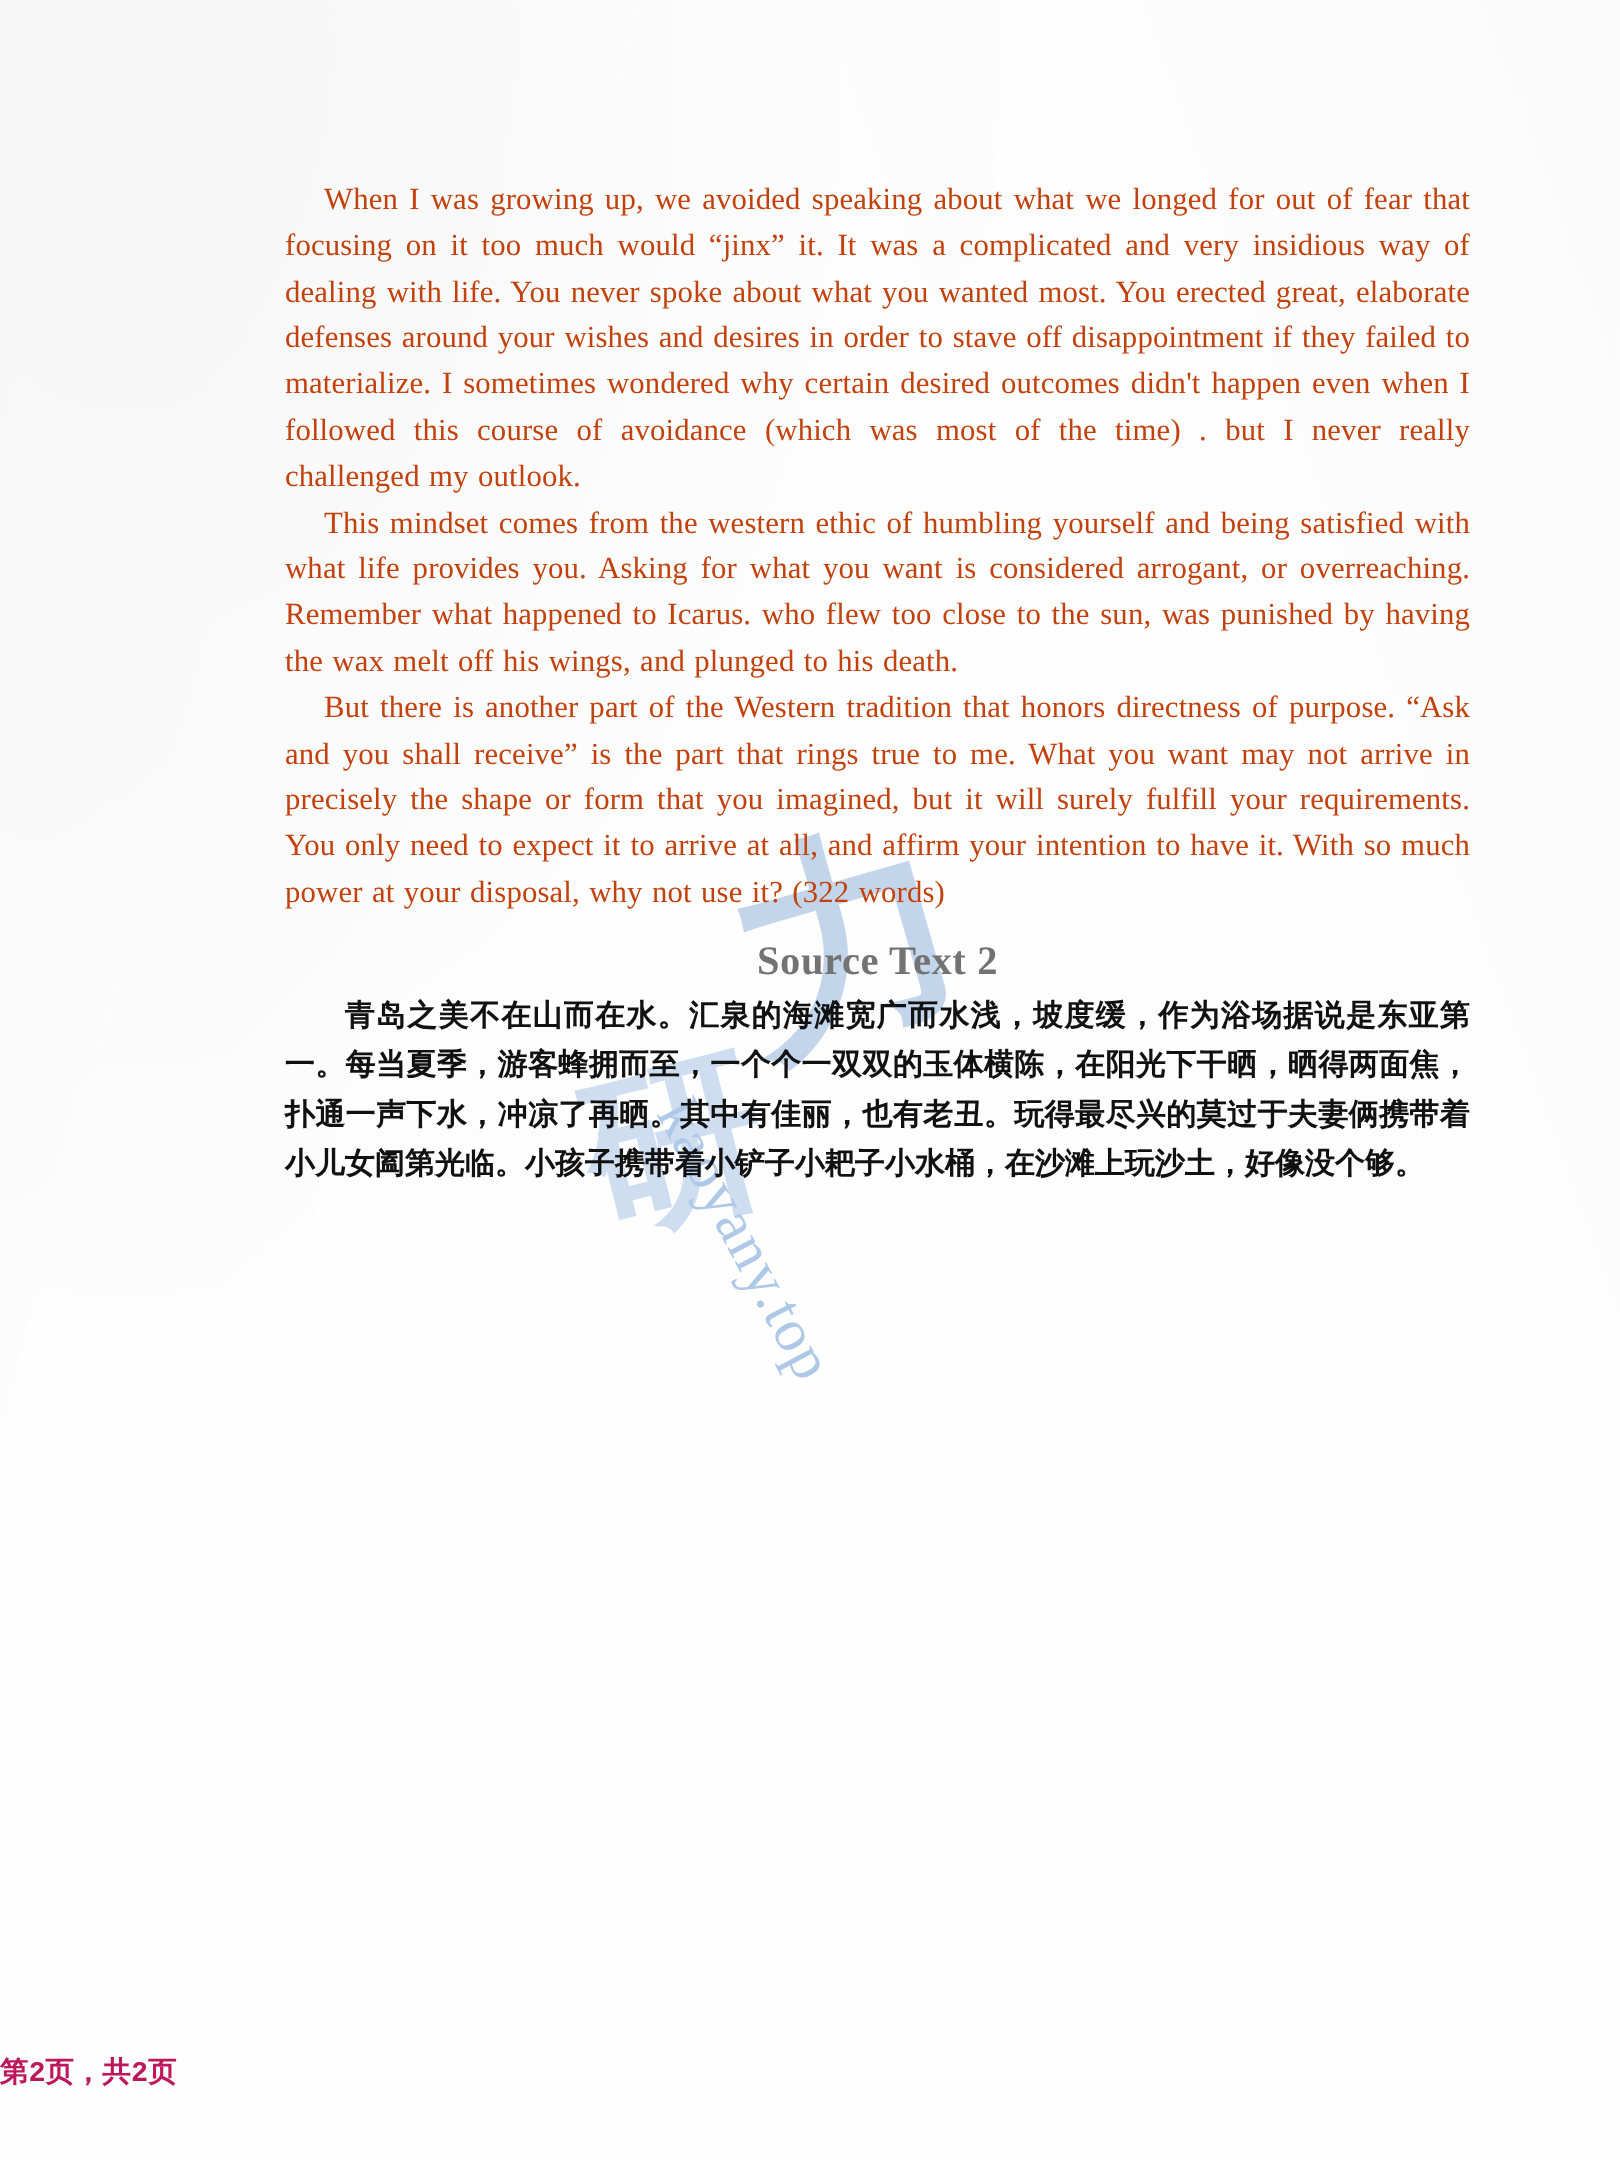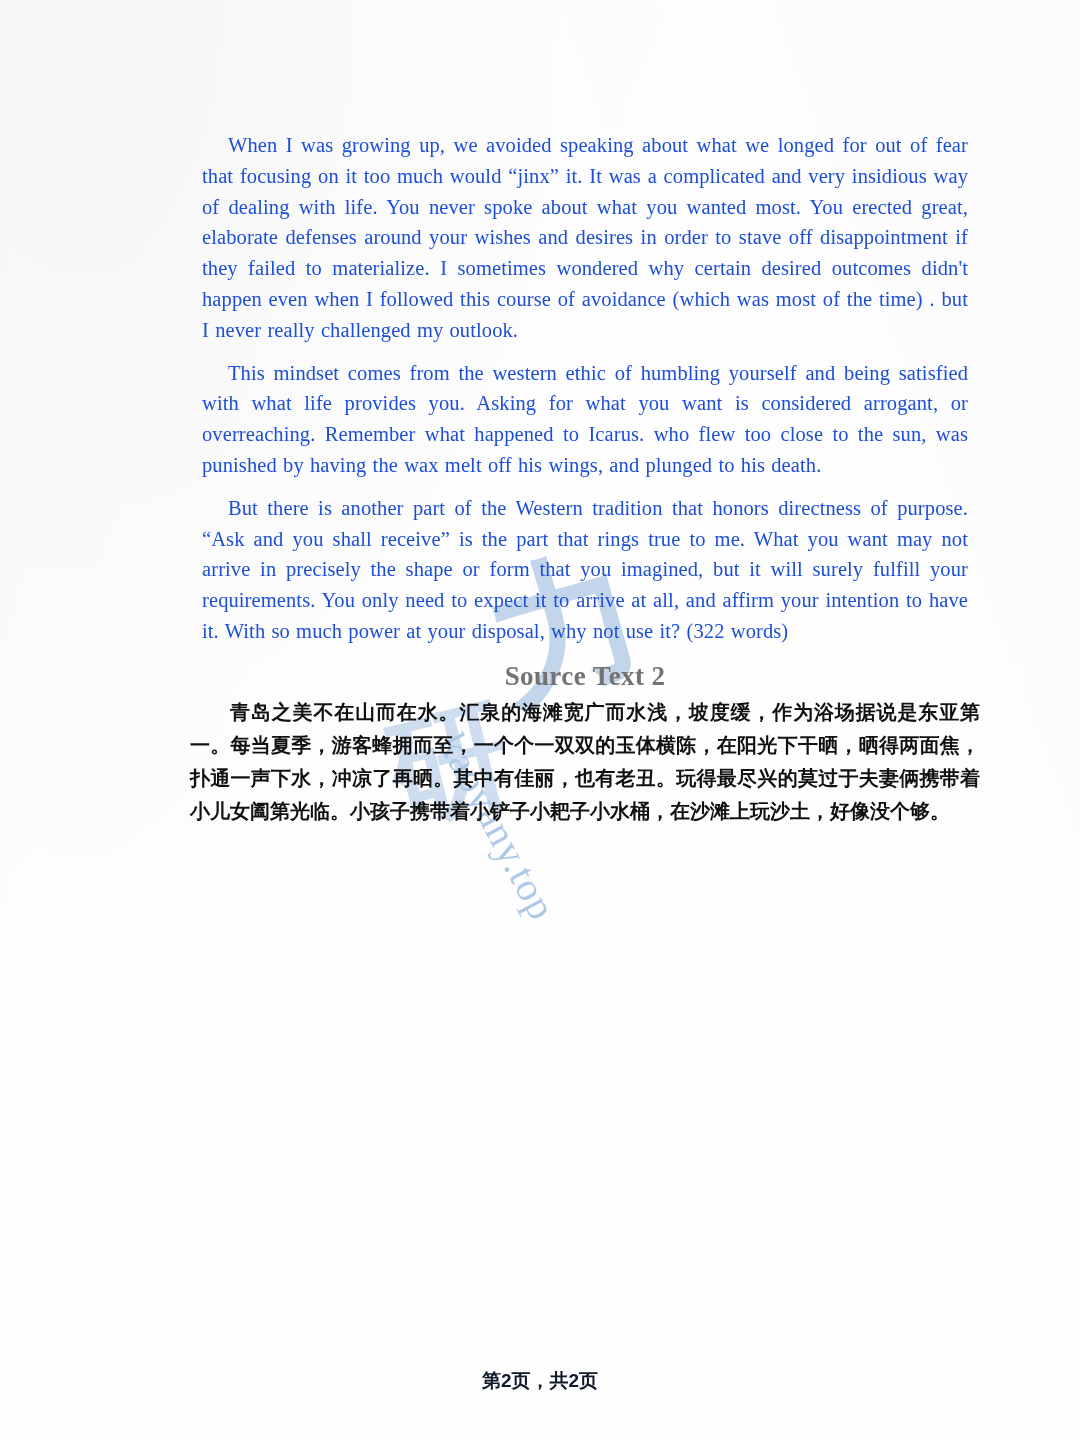--- a/index.html
+++ b/index.html
@@ -80,29 +80,29 @@
 
   
   #content {
     position: absolute;
     left: 190px;
     top: 118px;
     width: 790px;
   }
 
   p.en {
-    margin: 12px;
+    margin: 0;
     font-size: 20.5px;
     line-height: 30.8px;
     text-align: justify;
     text-align-last: left;
     text-indent: 26px;
     word-spacing: 1px;
     letter-spacing: 0.1px;
-    color: #1d4ed8;
+    color: #c2410c;
   }
   p.en.last-justify {
     text-align-last: left;
   }
 
   h2.heading {
     margin: 14px 0 4px 0;
     text-align: center;
     font-size: 27px;
     font-weight: bold;
@@ -120,24 +120,23 @@
     text-indent: 40px;
     color: #111;
     font-weight: 600;
   }
 
   #footer {
     position: absolute;
     left: 0;
     right: 0;
     top: 1368px;
-    text-align: center;
-    font-family: Liberation Sans, sans-serif;
+    font-family: Liberation Mono, monospace;
     font-size: 19px;
-    color: #0f172a;
+    color: #be185d;
     font-weight: 600;
   }
 </style>
 </head>
 <body>
 
 <div id="page">
 
   <div id="paper-texture"></div>
 

